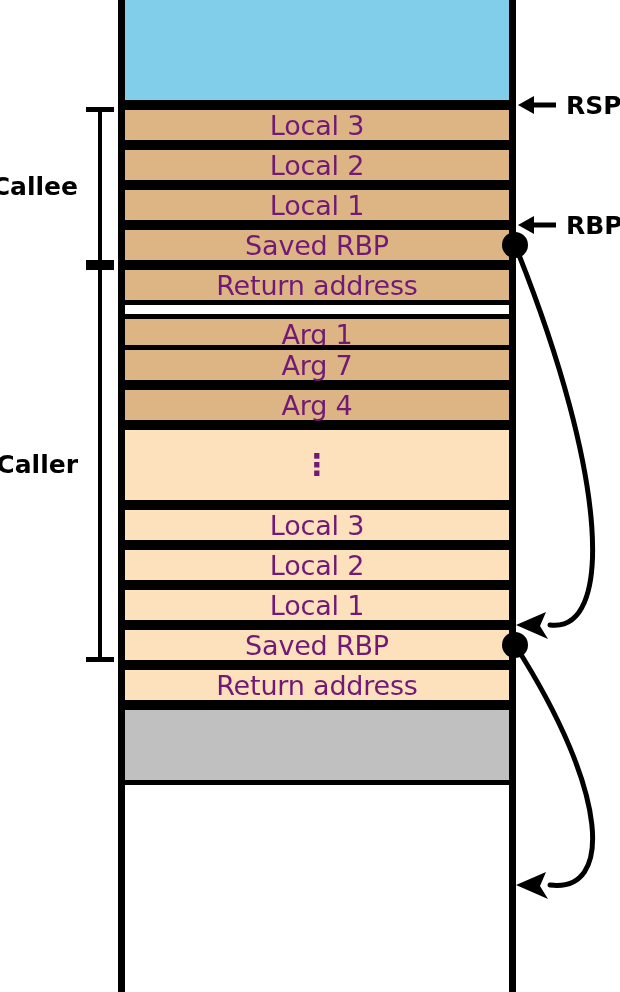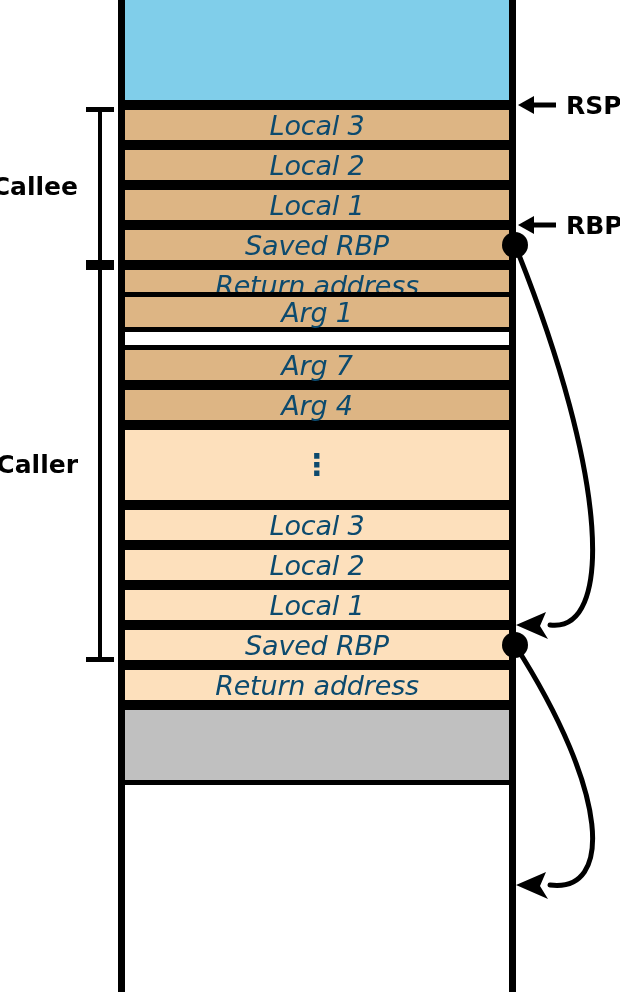--- a/index.html
+++ b/index.html
@@ -42,22 +42,21 @@
     align-items: center;
     justify-content: center;
     border-top: 5px solid #000;
     border-bottom: 5px solid #000;
   }
   .cell-label {
     font-size: 27px;
     line-height: 1;
     letter-spacing: -0.2px;
     white-space: nowrap;
-    color: #0c4a6e;
-    font-style: italic;
+    color: #701a75;
   }
   .cell-label.ellipsis {
     font-size: 30px;
     font-weight: 700;
   }
   .cell-label.stack-word {
     font-size: 60px;
     letter-spacing: 0px;
   }
   .cell.no-top { border-top: none; }
@@ -132,21 +131,21 @@
       </div>
       <div class="cell" style="top: 185px; height: 40px; background: rgb(221, 181, 132);">
         <span class="cell-label">Local 1</span>
       </div>
       <div class="cell" style="top: 225px; height: 40px; background: rgb(221, 181, 132);">
         <span class="cell-label">Saved RBP</span>
       </div>
       <div class="cell" style="top: 265px; height: 40px; background: rgb(221, 181, 132);">
         <span class="cell-label">Return address</span>
       </div>
-      <div class="cell" style="top: 292px; height: 40px; background: rgb(221, 181, 132);">
+      <div class="cell" style="top: 314px; height: 40px; background: rgb(221, 181, 132);">
         <span class="cell-label">Arg 1</span>
       </div>
       <div class="cell" style="top: 345px; height: 40px; background: rgb(221, 181, 132);">
         <span class="cell-label">Arg 7</span>
       </div>
       <div class="cell" style="top: 385px; height: 40px; background: rgb(221, 181, 132);">
         <span class="cell-label">Arg 4</span>
       </div>
       <div class="cell" style="top: 425px; height: 80px; background: rgb(253, 224, 188);">
         <span class="cell-label ellipsis">⋮</span>

